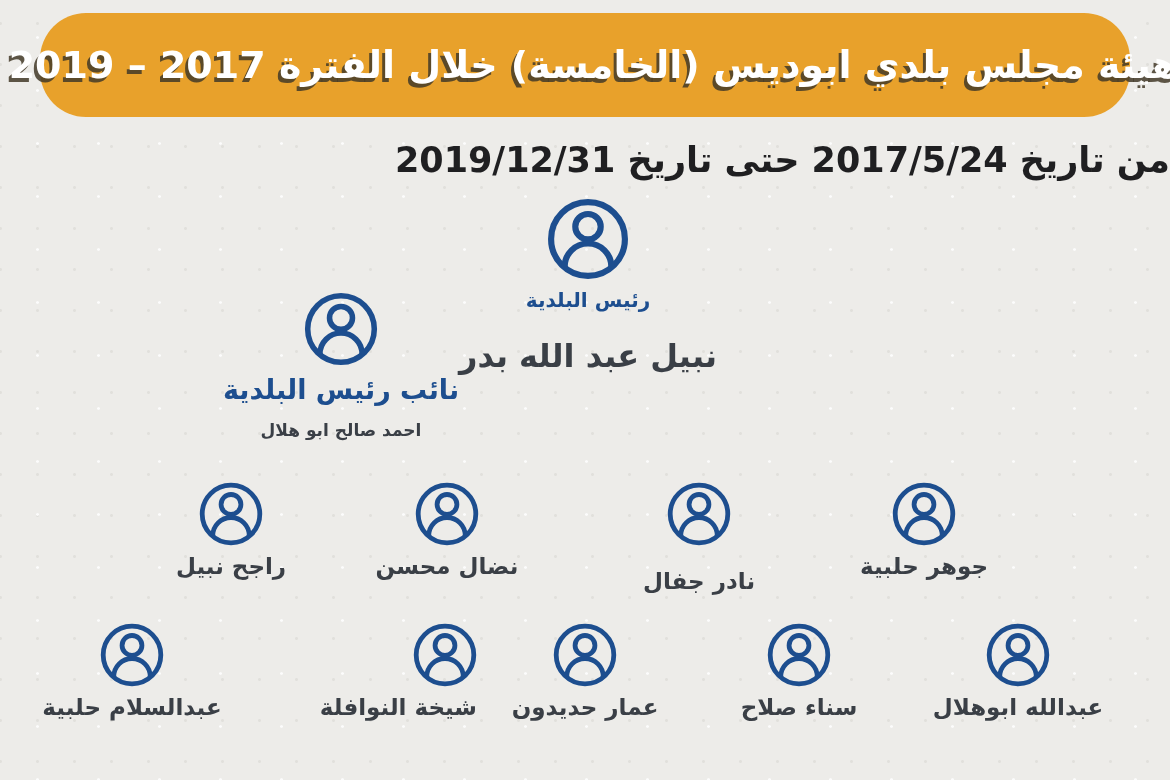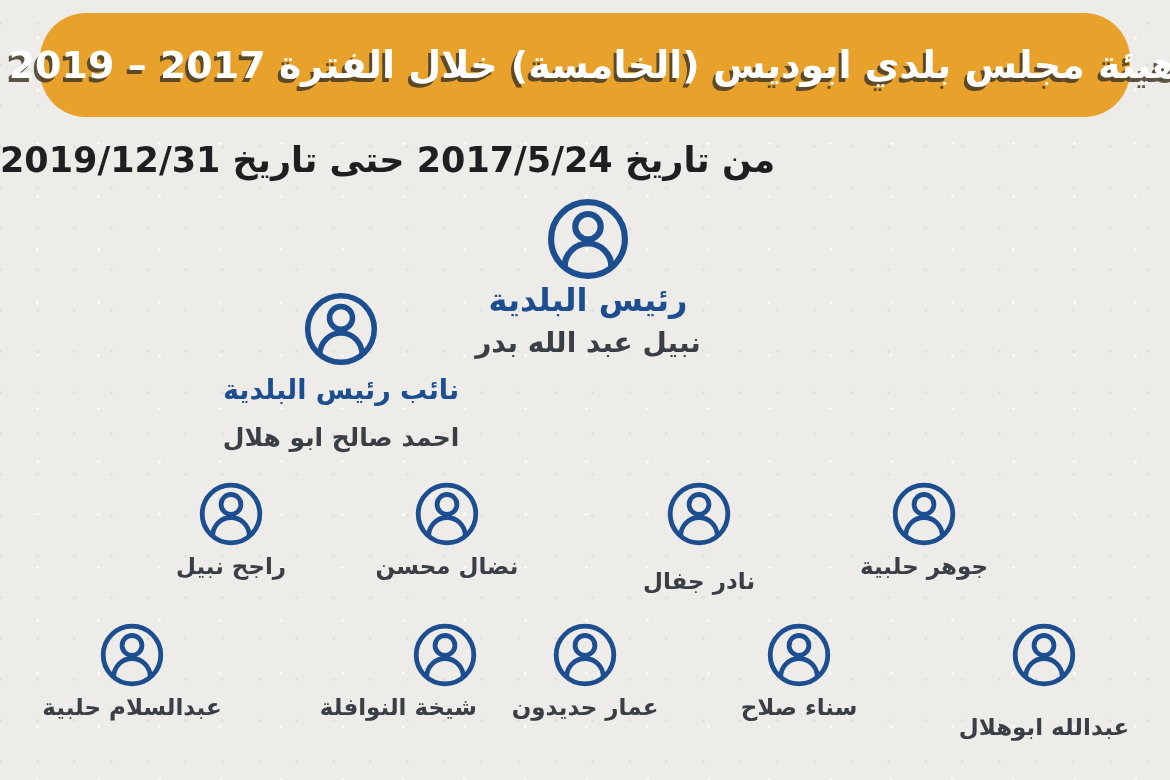--- a/index.html
+++ b/index.html
@@ -28,21 +28,21 @@
     color:var(--title_text,#FFFFFF);
     font-size:38px;font-weight:bold;letter-spacing:0;
     text-shadow:-3px 4px 0 var(--title_shadow,rgba(66,58,40,0.85));
     white-space:nowrap;
     padding-left:17px;
   }
 
   
   .subtitle{
     position:absolute;left:0;top:140px;width:1170px;
-    text-align:left;direction:rtl;
+    text-align:right;direction:rtl;
     color:var(--subtitle_text,#1F1F21);
     font-size:35px;font-weight:bold;white-space:nowrap;
   }
 
   
   .person-card{
     position:absolute;display:flex;flex-direction:column;align-items:center;
   }
   .picon{display:block;}
   .picon svg circle,.picon svg path{
@@ -52,27 +52,27 @@
     direction:rtl;color:var(--role_blue,#1D4E8F);
     font-weight:bold;white-space:nowrap;
   }
   .pname{
     direction:rtl;color:var(--name_dark,#3A3F46);
     font-weight:bold;white-space:nowrap;
   }
   
   .mayor{left:438px;top:198px;width:300px;}
   .mayor .picon{width:82px;height:82px;}
-  .mayor .role{font-size:32px;margin-top:5px;line-height:30px;}
-  .mayor .pname{font-size:28px;margin-top:13px;line-height:30px;}
+  .mayor .role{font-size:20px;margin-top:5px;line-height:30px;}
+  .mayor .pname{font-size:32px;margin-top:26px;line-height:30px;}
   
   .deputy{left:191px;top:292px;width:300px;}
   .deputy .picon{width:74px;height:74px;}
   .deputy .role{font-size:27px;margin-top:9px;line-height:29px;text-align:right;}
-  .deputy .pname{font-size:25px;margin-top:19px;line-height:29px;}
+  .deputy .pname{font-size:17px;margin-top:12px;line-height:29px;}
   
   .member{width:220px;}
   .member .picon{width:64px;height:64px;}
   .member .pname{font-size:23px;margin-top:7px;line-height:27px;}
 </style>
 </head>
 <body>
 
 <div class="canvas">
 
@@ -187,21 +187,21 @@
     <span class="picon">
       <svg viewBox="0 0 100 100" width="100%" height="100%">
         <circle cx="50" cy="50" r="45" stroke-width="7.5"></circle>
         <circle cx="50" cy="35" r="15.5" stroke-width="7.5"></circle>
         <path d="M21.5 84 A28.5 28.5 0 0 1 78.5 84" stroke-width="7.5"></path>
       </svg>
     </span>
     <div class="pname">سناء صلاح</div>
   </div>
 
-  <div class="person-card member" style="left:934px;top:623px;gap:20px;">
+  <div class="person-card member" style="left:908px;top:623px;">
     <span class="picon">
       <svg viewBox="0 0 100 100" width="100%" height="100%">
         <circle cx="50" cy="50" r="45" stroke-width="7.5"></circle>
         <circle cx="50" cy="35" r="15.5" stroke-width="7.5"></circle>
         <path d="M21.5 84 A28.5 28.5 0 0 1 78.5 84" stroke-width="7.5"></path>
       </svg>
     </span>
     <div class="pname">عبدالله ابوهلال</div>
   </div>
 

